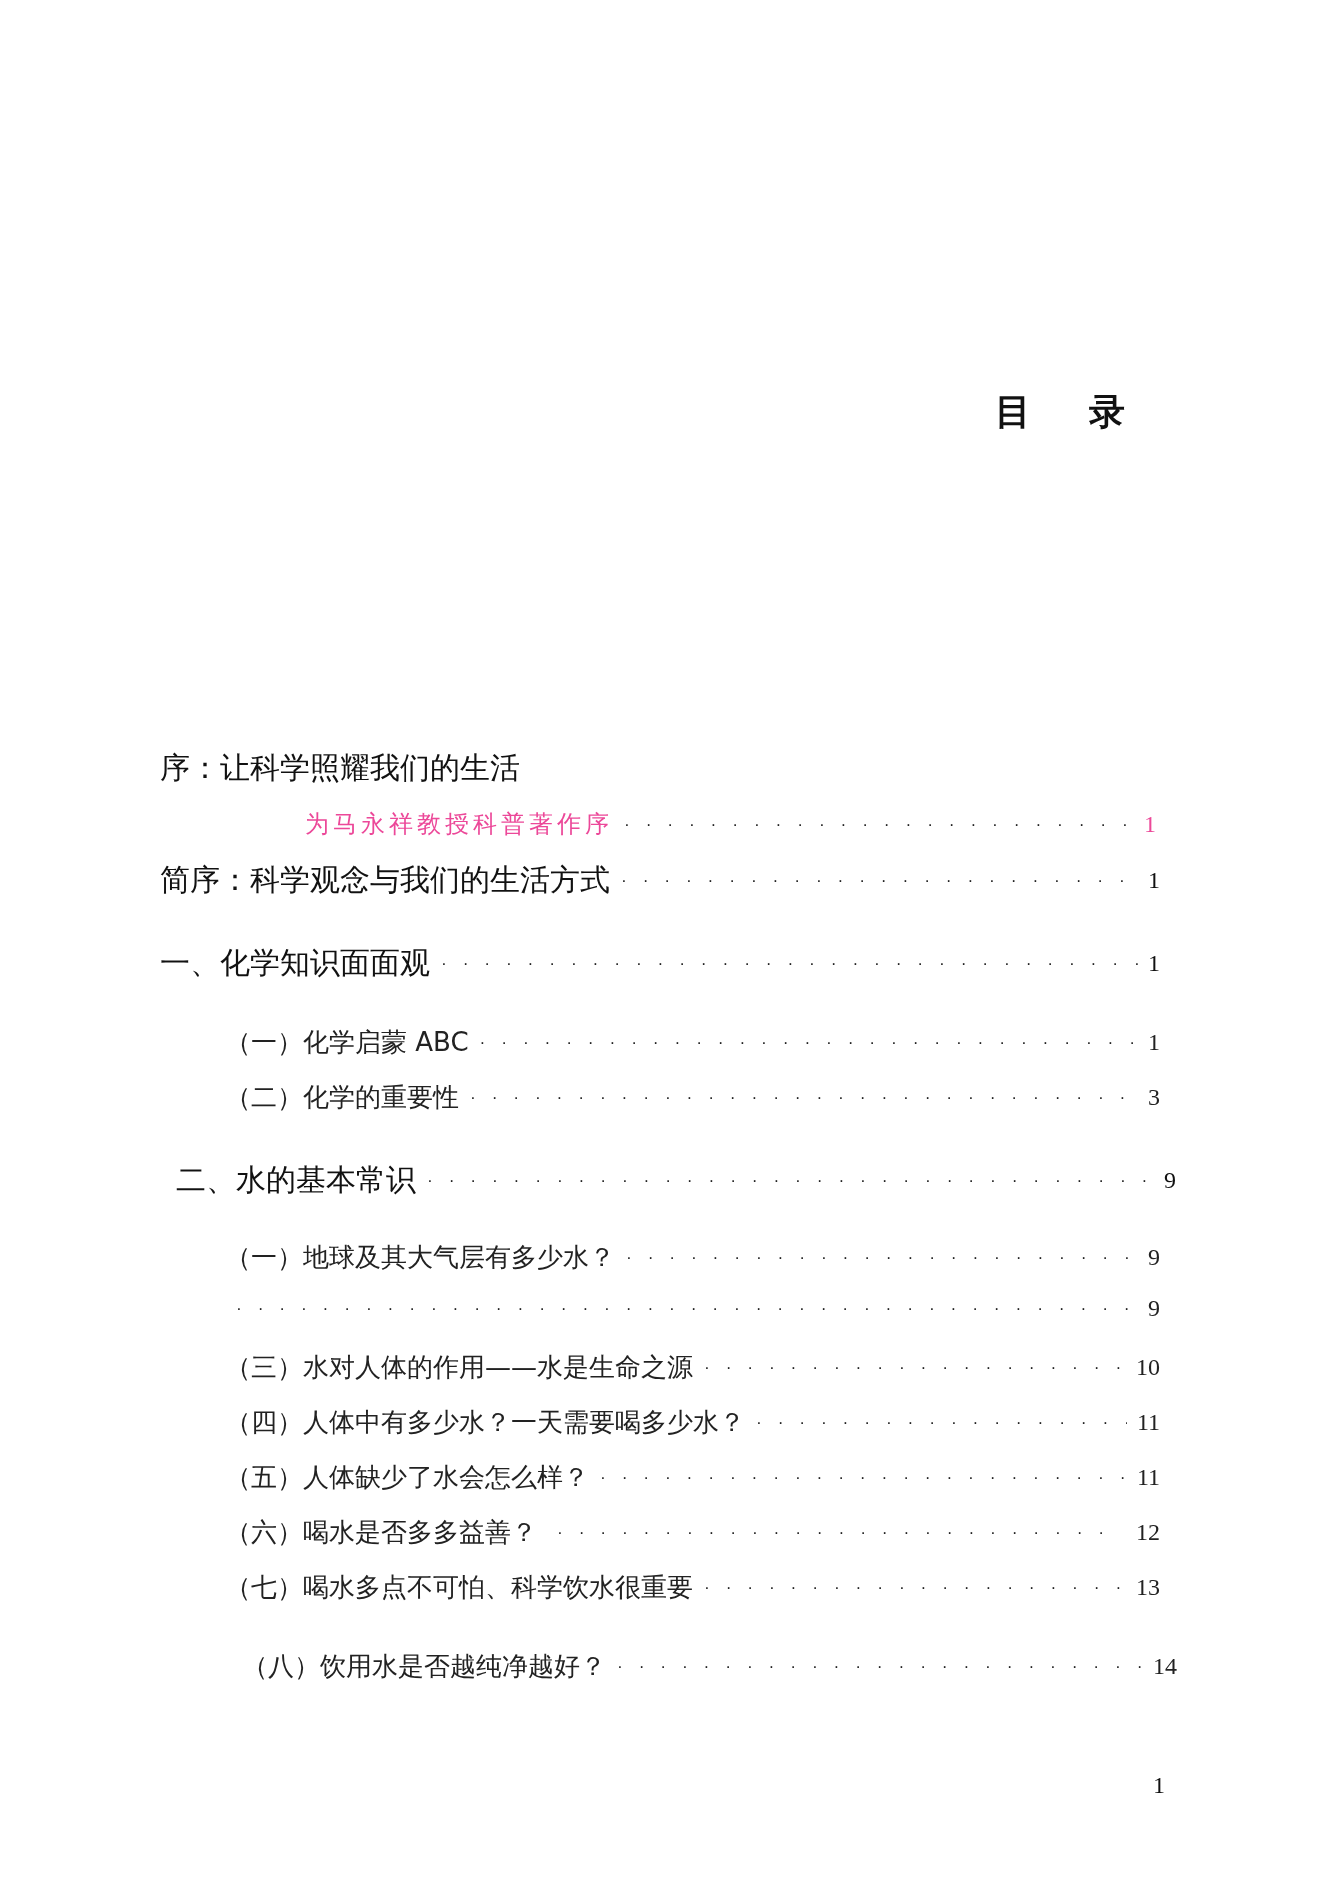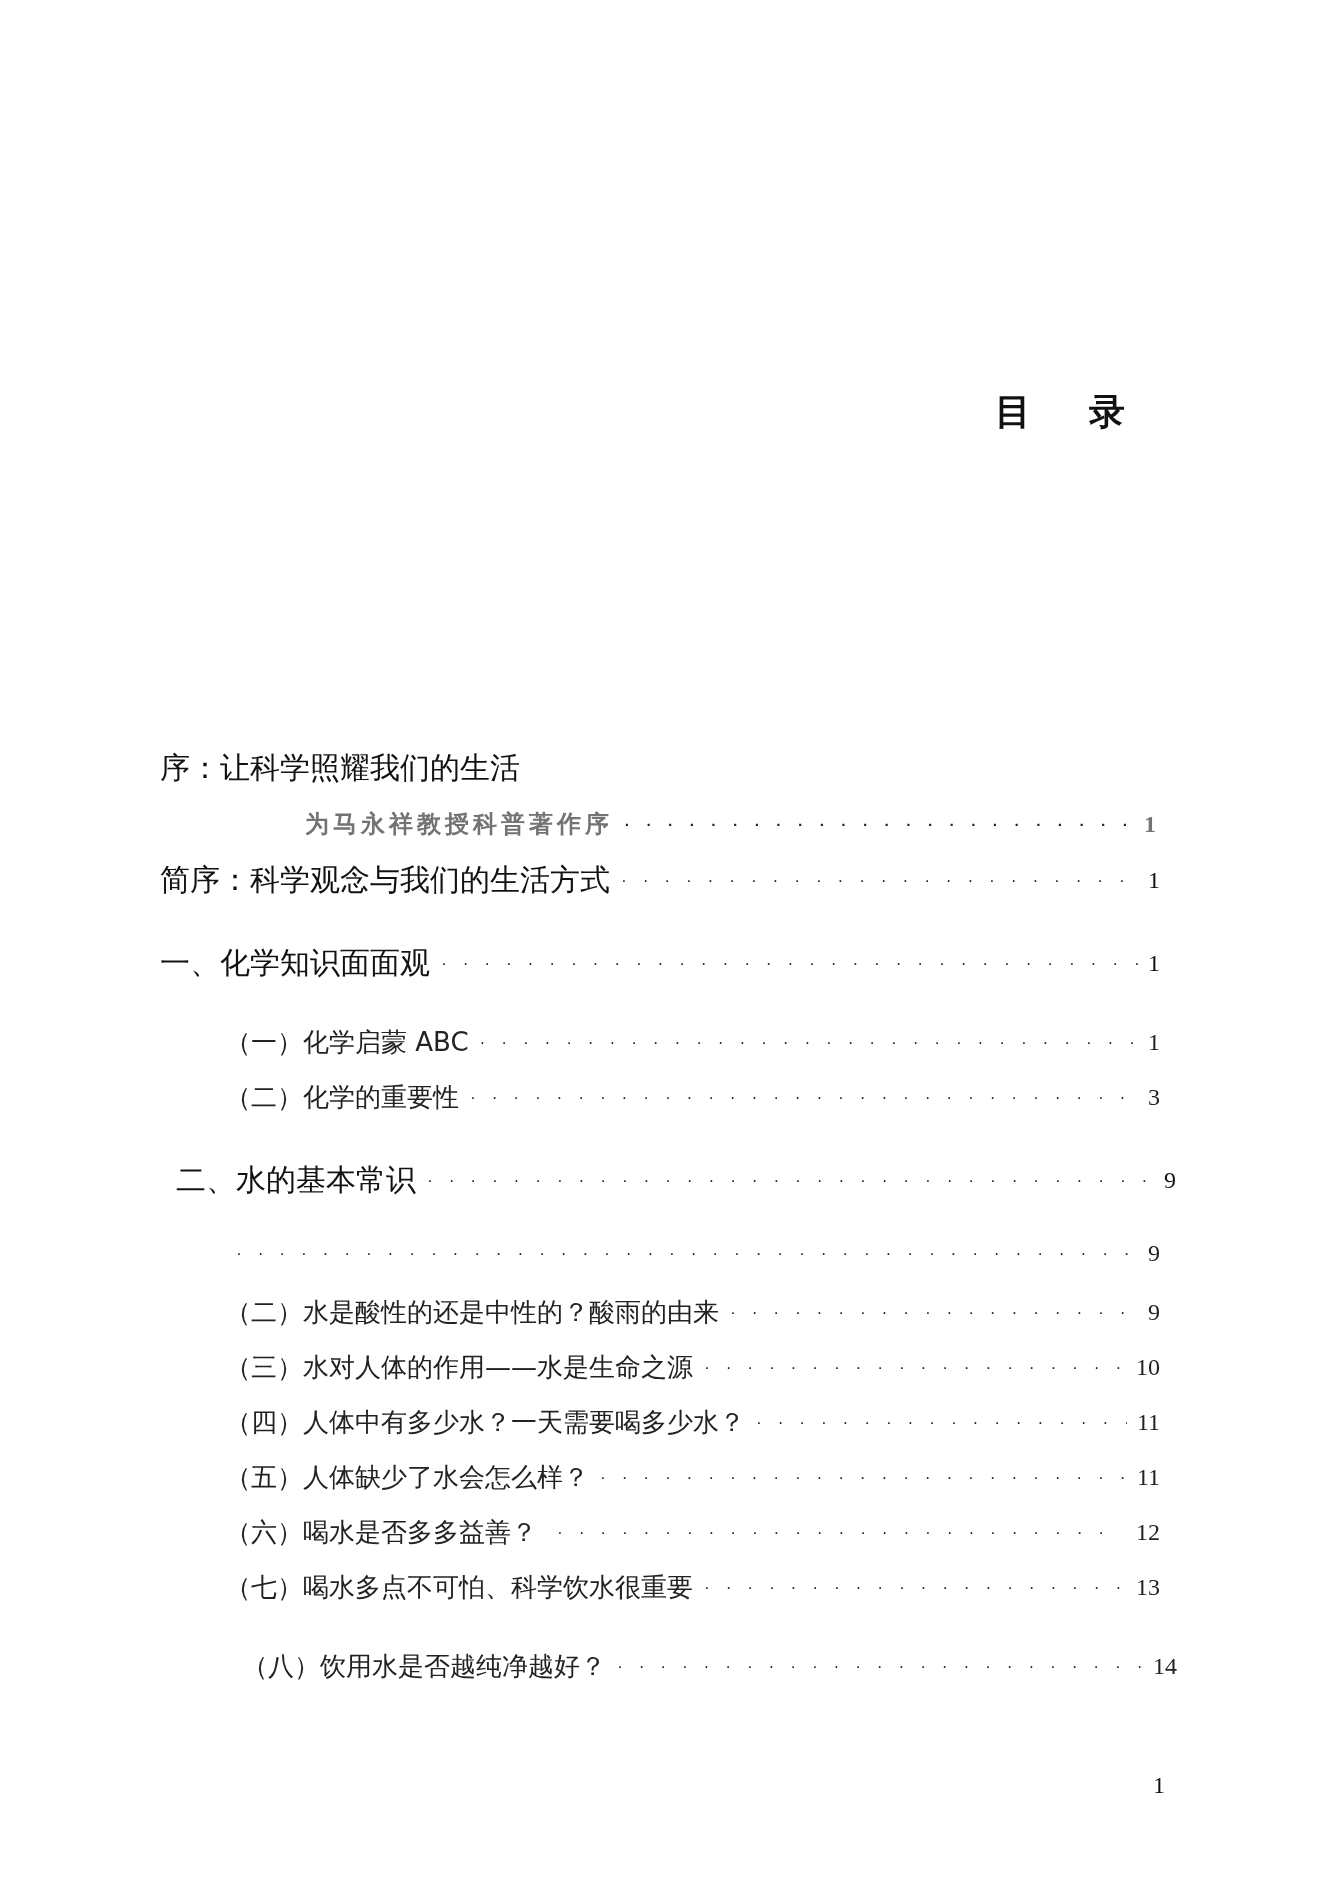--- a/index.html
+++ b/index.html
@@ -11,21 +11,21 @@
   .title .c2 { margin-left: 58px; }
   .toc { position: absolute; left: 0; top: 0; width: 1339px; }
   .row { position: absolute; display: flex; align-items: center; white-space: nowrap; }
   .row .label { flex: 0 0 auto; }
   .row .leader { flex: 1 1 auto; overflow: hidden; margin: 0 10px; color: #222;
                  letter-spacing: 3px; font-family: "DejaVu Sans Mono", monospace; font-size: 13px; }
   .row .leader::before { content: "· · · · · · · · · · · · · · · · · · · · · · · · · · · · · · · · · · · · · · · · · · · · · · · · · · · · · · · · · · · · · · · · · · · · · · · · · · · · · · · · · · · · · · · · · · · ·"; }
   .row .page { flex: 0 0 auto; font-family: "Liberation Serif", serif; font-size: 24px; text-align: right; }
   .lvl-a { font-family: "DejaVu Sans", sans-serif; font-size: 30px; }
   .lvl-b { font-family: "DejaVu Sans", sans-serif; font-size: 26px; color: #222; }
-  .lvl-c { font-family: "DejaVu Serif", serif; font-size: 24px; color: #737373; letter-spacing: 4px; font-weight: bold; }
+  .lvl-c { font-family: "DejaVu Serif", serif; font-size: 24px; color: #ec4899; letter-spacing: 4px; }
   .footer { position: absolute; top: 1772px; left: 1153px; font-family: "Liberation Serif", serif; font-size: 24px; }
 </style>
 </head>
 <body>
 
 <div class="title">
   <span>目</span><span class="c2">录</span>
 </div>
 
 <div class="toc" id="toc">
@@ -56,25 +56,25 @@
       <span class="label">（二）化学的重要性</span>
       <span class="leader"></span>
       <span class="page">3</span>
     </div>
     <div class="row lvl-a" style="top: 1160px; left: 160px; width: 1000px; margin-left: 16px;">
       <span class="label">二、水的基本常识</span>
       <span class="leader"></span>
       <span class="page">9</span>
     </div>
     <div class="row lvl-b" style="top: 1240px; left: 225px; width: 935px;">
+      <span class="label">（一）地球及其大气层有多少水？</span>
       <span class="leader"></span>
       <span class="page">9</span>
     </div>
     <div class="row lvl-b" style="top: 1295px; left: 225px; width: 935px;">
-      <span class="label">（二）水是酸性的还是中性的？酸雨的由来</span>
       <span class="leader"></span>
       <span class="page">9</span>
     </div>
     <div class="row lvl-b" style="top: 1350px; left: 225px; width: 935px;">
       <span class="label">（三）水对人体的作用——水是生命之源</span>
       <span class="leader"></span>
       <span class="page">10</span>
     </div>
     <div class="row lvl-b" style="top: 1405px; left: 225px; width: 935px;">
       <span class="label">（四）人体中有多少水？一天需要喝多少水？</span>

